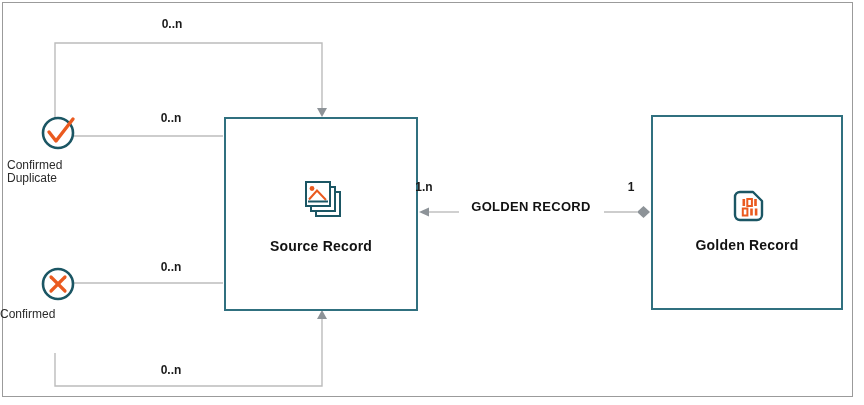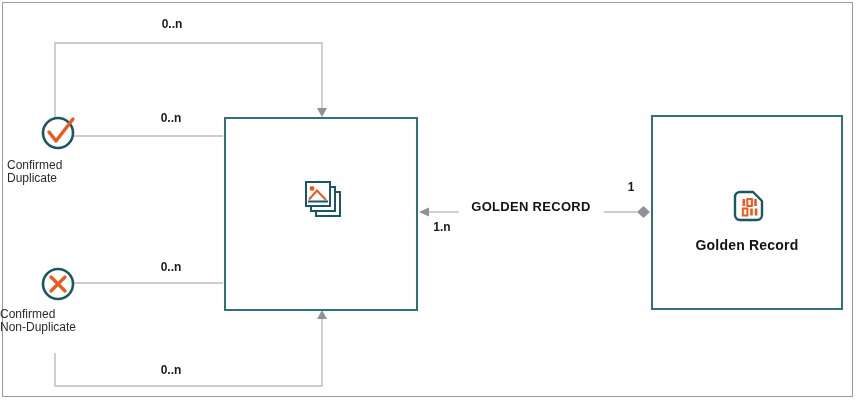--- a/index.html
+++ b/index.html
@@ -89,20 +89,21 @@
 
   <div class="node" style="left:224px;top:117px;width:194px;height:194px;">
     <svg class="node-icon" style="left:77px;top:60px;" width="42" height="42" viewBox="0 0 42 42">
       <rect x="13" y="13" width="24" height="24" fill="#ffffff" stroke="#1b5664" stroke-width="2"></rect>
       <rect x="8" y="8" width="24" height="24" fill="#ffffff" stroke="#1b5664" stroke-width="2"></rect>
       <rect x="3" y="3" width="24" height="24" fill="#ffffff" stroke="#1b5664" stroke-width="2"></rect>
       <circle cx="9" cy="9.5" r="2.4" fill="#ea5a1f"></circle>
       <polyline points="6,20.5 14,11.5 23,21" fill="none" stroke="#ea5a1f" stroke-width="2"></polyline>
       <line x1="5" y1="22.5" x2="25" y2="22.5" stroke="#1b5664" stroke-width="2"></line>
     </svg>
+    <div class="node-title" style="top:119px;">Source Record</div>
   </div>
 
   <div class="node" style="left:651px;top:115px;width:192px;height:195px;">
     <svg class="node-icon" style="left:78px;top:71px;" width="36" height="36" viewBox="0 0 36 36">
       <path d="M 9 4 H 22 L 31 13 V 27 A 5 5 0 0 1 26 32 H 9 A 5 5 0 0 1 4 27 V 9 A 5 5 0 0 1 9 4 Z" fill="#ffffff" stroke="#1b5664" stroke-width="2.4" stroke-linejoin="round"></path>
       <rect x="11.5" y="11" width="2.6" height="7" fill="#ea5a1f"></rect>
       <rect x="16.3" y="11" width="4.6" height="7" fill="none" stroke="#ea5a1f" stroke-width="2"></rect>
       <rect x="23.2" y="11" width="2.6" height="7" fill="#ea5a1f"></rect>
       <rect x="11.8" y="20.5" width="4.6" height="7" fill="none" stroke="#ea5a1f" stroke-width="2"></rect>
       <rect x="19.2" y="20.5" width="2.6" height="7" fill="#ea5a1f"></rect>
@@ -120,27 +121,26 @@
     <span>Duplicate</span>
   </div>
 
   <svg class="overlay" style="left:35px;top:261px;" width="46" height="46" viewBox="0 0 46 46">
     <circle cx="23" cy="23" r="15" fill="#ffffff" stroke="#1b5664" stroke-width="2.6"></circle>
     <line x1="16" y1="16" x2="30" y2="30" stroke="#ea5a1f" stroke-width="3.2" stroke-linecap="round"></line>
     <line x1="30" y1="16" x2="16" y2="30" stroke="#ea5a1f" stroke-width="3.2" stroke-linecap="round"></line>
   </svg>
   <div class="circle-label" style="left:0px;top:308px;width:116px;">
     <span>Confirmed</span>
-    <span>Non-Duplicate</span>
   </div>
 
   <div class="cardinality" style="left:172px;top:24px;">0..n</div>
   <div class="cardinality" style="left:171px;top:118px;">0..n</div>
   <div class="cardinality" style="left:171px;top:267px;">0..n</div>
   <div class="cardinality" style="left:171px;top:370px;">0..n</div>
-  <div class="cardinality" style="left:442px;top:187px;margin-top:40px;">1.n</div>
+  <div class="cardinality" style="left:424px;top:187px;">1.n</div>
   <div class="cardinality" style="left:631px;top:187px;">1</div>
 
   <div class="rel-name" style="left:531px;top:199px;">
     <span class="rel-main">GOLDEN RECORD</span>
   </div>
 
 </div>
 
 </body></html>

